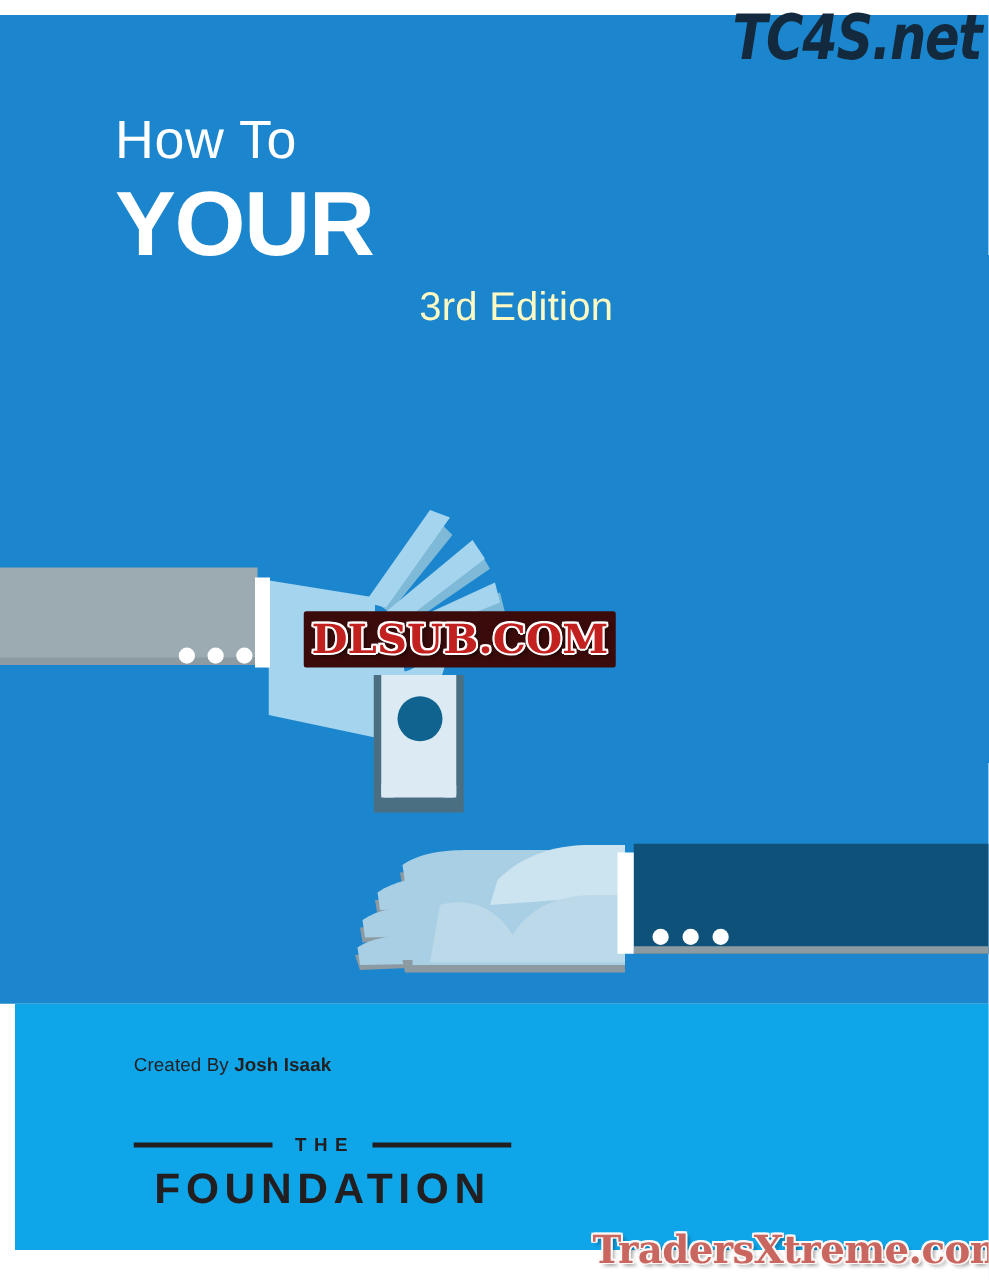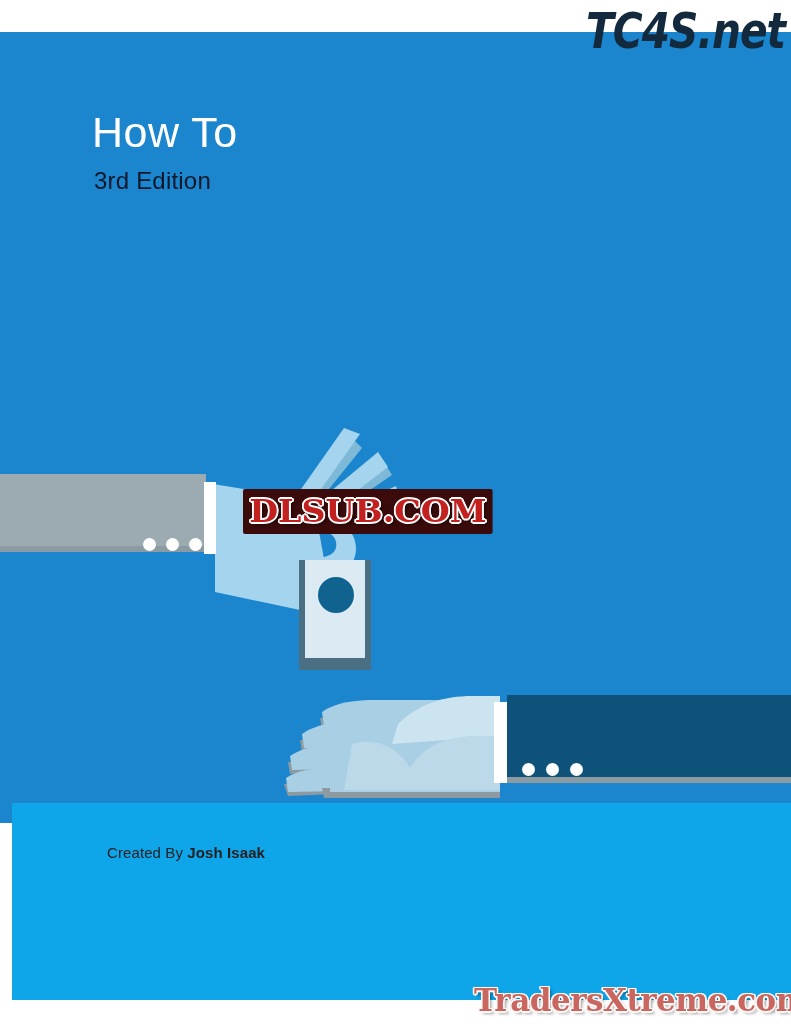--- a/index.html
+++ b/index.html
@@ -16,21 +16,20 @@
     background:#ffffff;
   }
 
   
   #blue-panel{
     position:absolute;
     left:0; top:12px;
     width:791px; height:791px;
     background:#1b86cd;
     overflow:hidden;
-    margin-top:20px;
   }
 
   
   #title-block{
     position:absolute;
     left:92px; top:78px;
     width:640px;
     z-index:6;
     pointer-events:none;
   }
@@ -47,25 +46,26 @@
     font-size:73px;
     font-weight:700;
     letter-spacing:-1px;
     line-height:0.96;
     margin:0;
     white-space:nowrap;
   }
   .headline.l2{margin-top:10px;}
   .headline.l3{margin-top:10px;}
   .edition{
-    color:#0f172a;
-    font-size:24px;
+    color:#fef9c3;
+    font-size:32px;
     font-weight:400;
     margin:12px 0 0 2px;
     letter-spacing:0.2px;
+    text-align:center;
   }
 
   
   #illustration{
     position:absolute;
     left:0; top:0;
     width:791px; height:791px;
   }
 
   
@@ -337,28 +337,37 @@
       <div class="cuff-navy"></div>
       <div class="dots-navy">
         <i></i>
         <i></i>
         <i></i>
       </div>
     </div>
 
     <div id="title-block">
       <p class="kicker">How To</p>
+      <p class="headline l2">YOUR</p>
       <p class="edition">3rd Edition</p>
     </div>
   </div>
 
   <div id="footer">
     <div id="created-by">
       <span>Created By </span><b>Josh Isaak</b>
     </div>
 
+    <div id="foundation-logo">
+      <div class="logo-top">
+        <span class="logo-rule"></span>
+        <span class="logo-the">THE</span>
+        <span class="logo-rule"></span>
+      </div>
+      <div class="logo-main">FOUNDATION</div>
+    </div>
   </div>
 
   <div class="wm" id="wm-tc4s">TC4S.net</div>
   <div class="wm" id="wm-dlsub">DLSUB.COM</div>
   <div class="wm" id="wm-traders">TradersXtreme.com</div>
 
 </div>
 
 </body></html>

